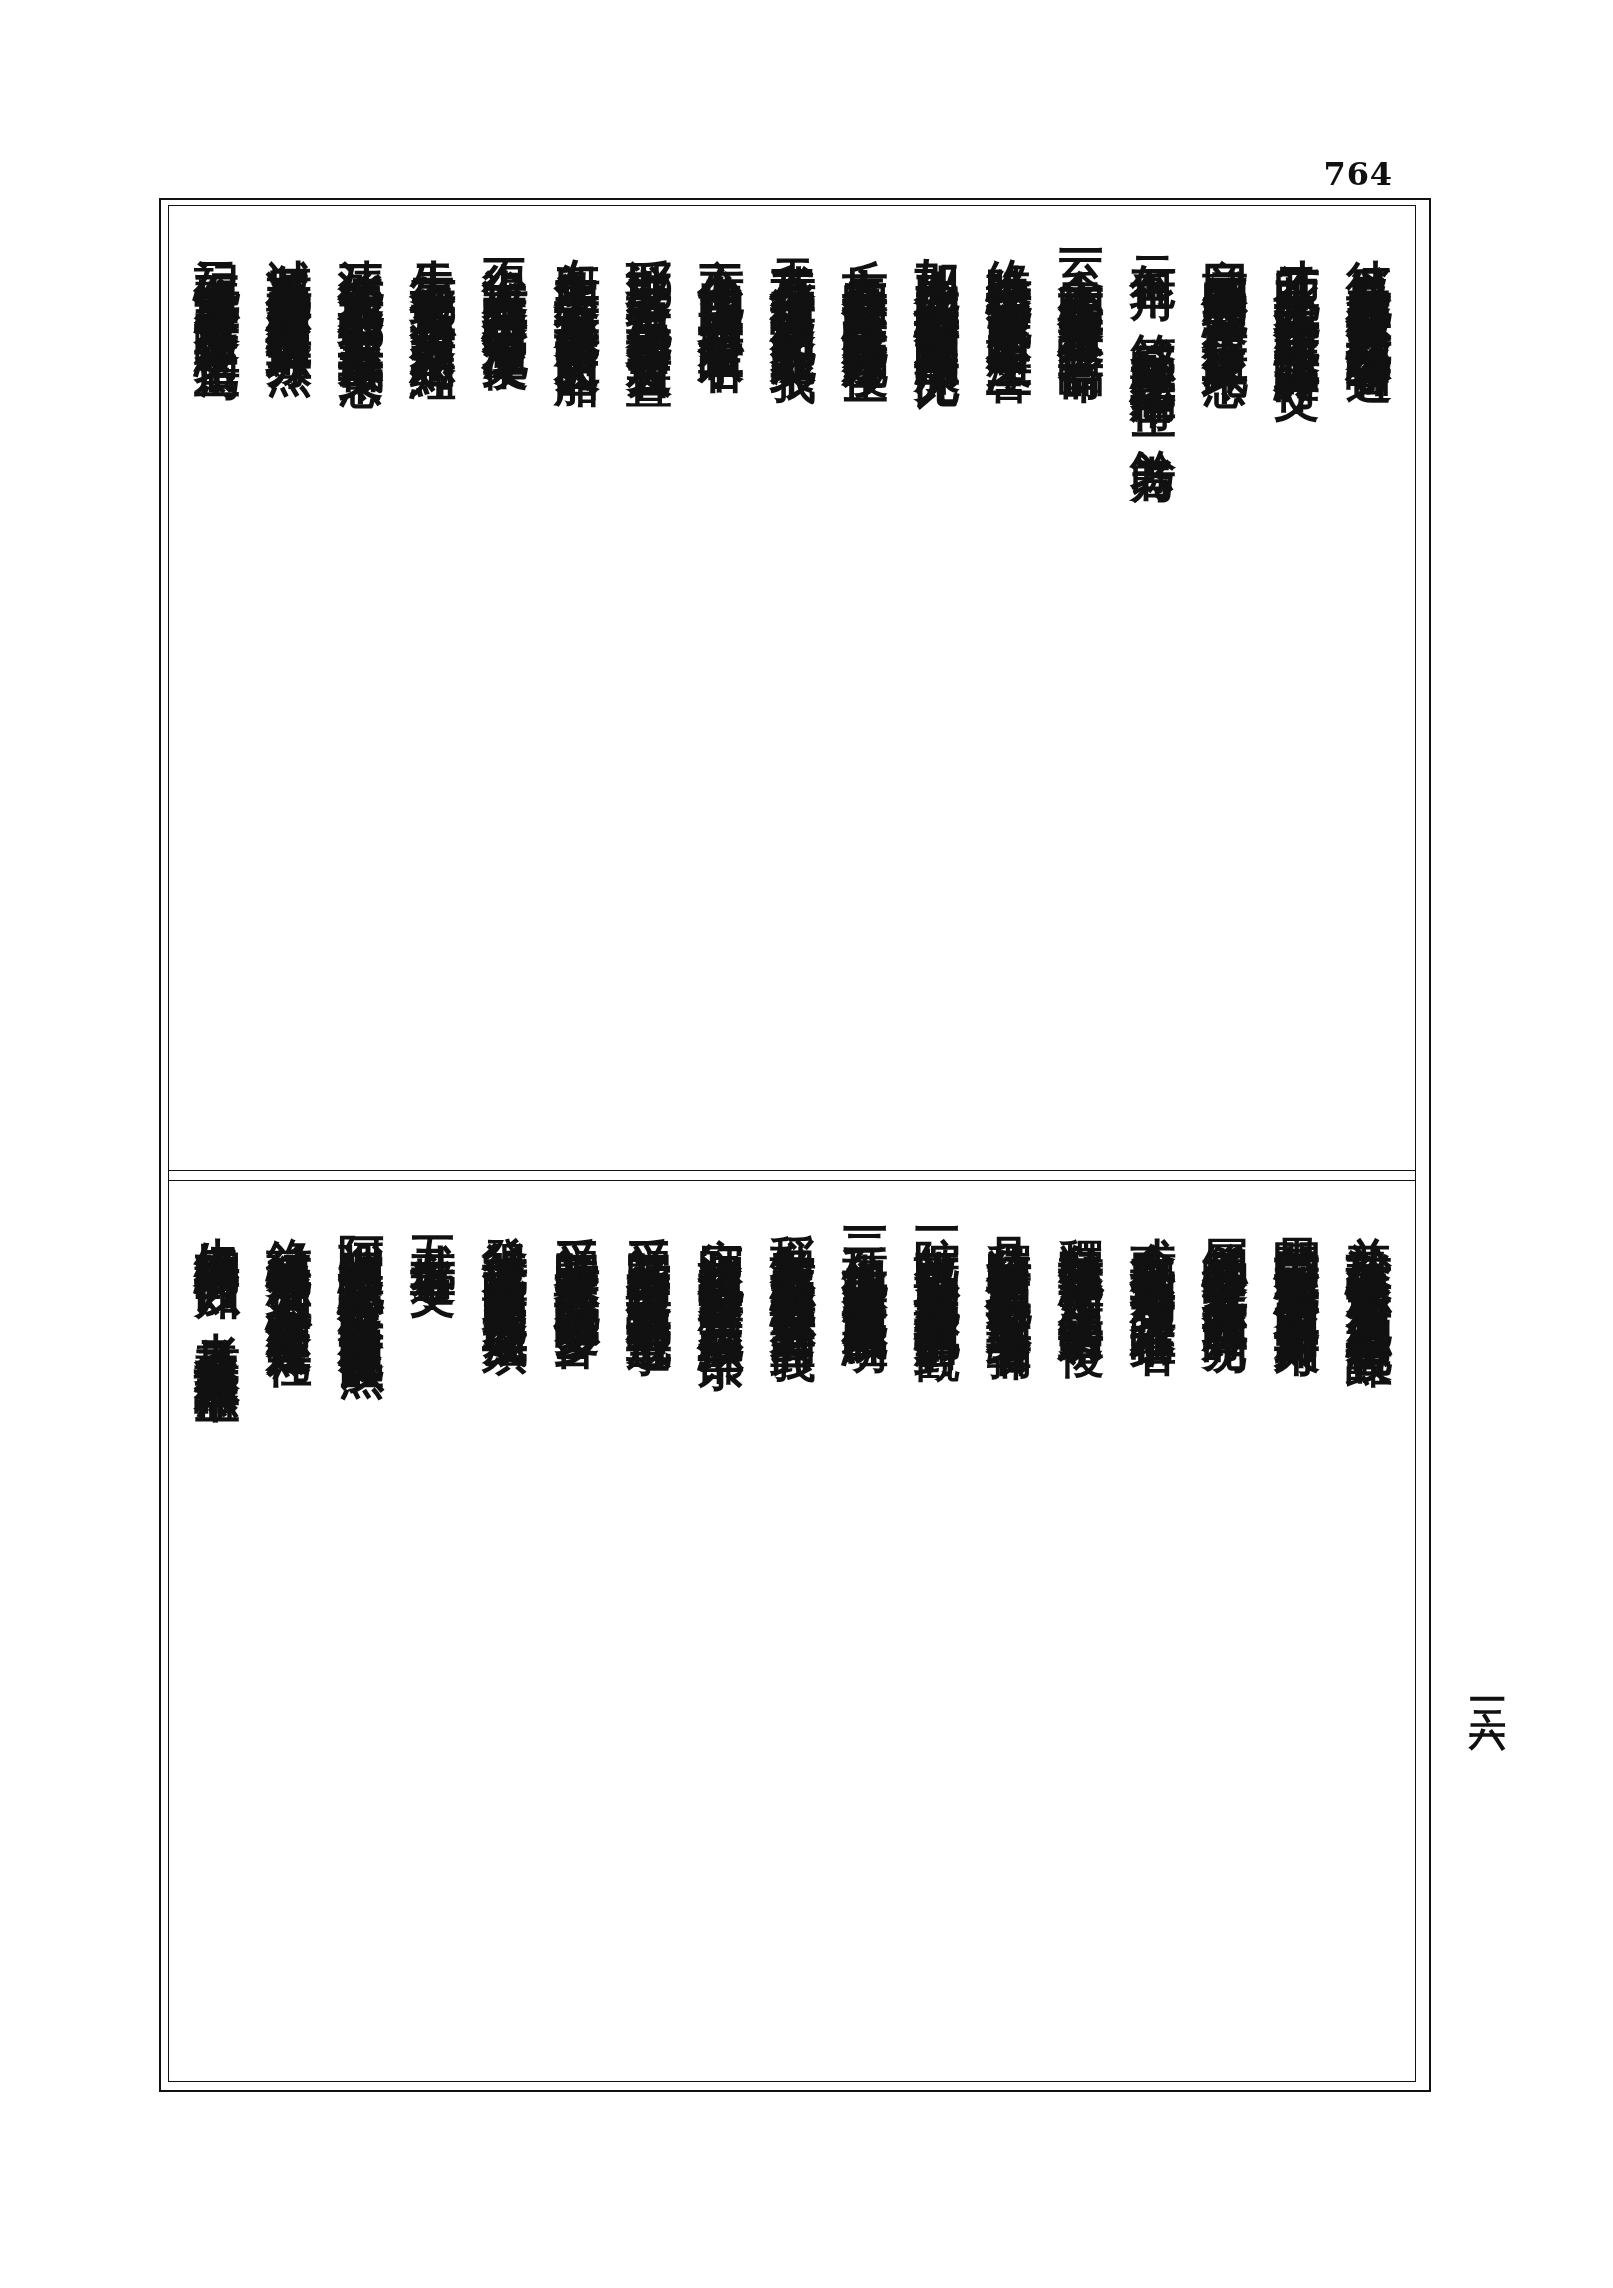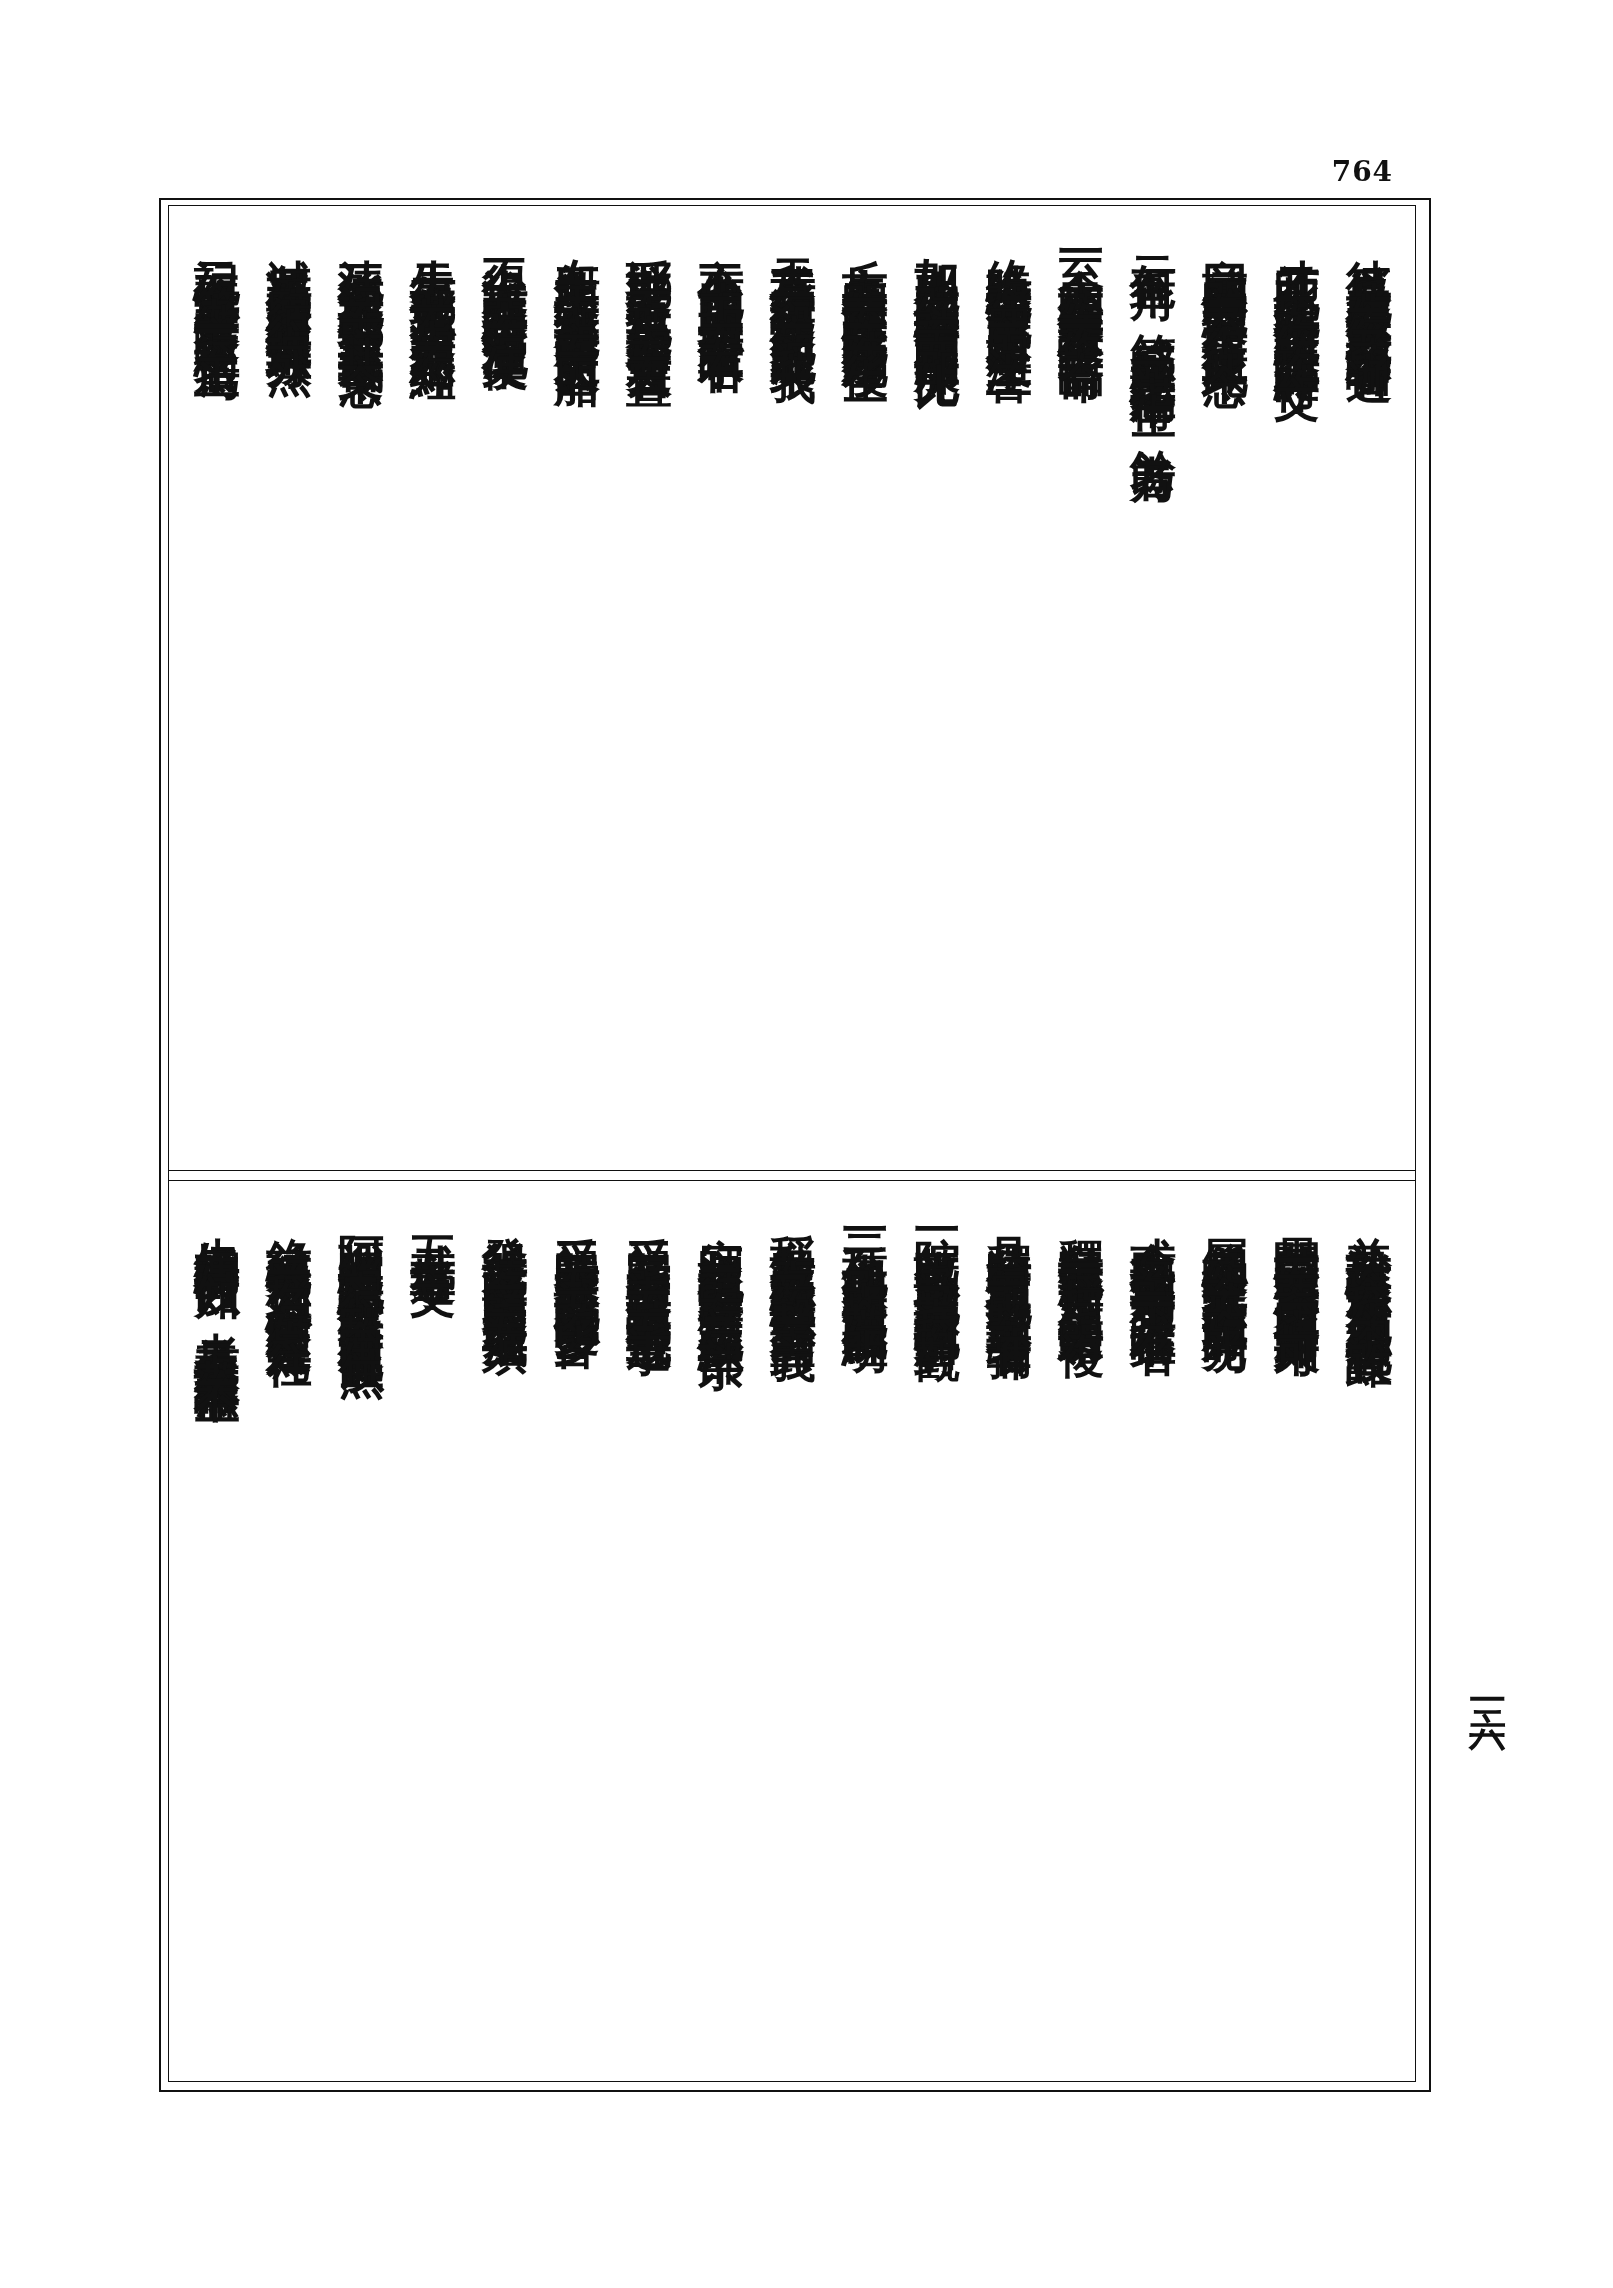--- a/index.html
+++ b/index.html
@@ -1,19 +1,19 @@
 <!DOCTYPE html>
 <html style="font-size:14.8px"><head>
 <meta charset="utf-8">
 <style>
   html, body { margin:0; padding:0; background:#ffffff; }
   body { width:1613px; height:2289px; position:relative; overflow:hidden;
          font-family:"DejaVu Serif", "Liberation Serif", serif; color:#111; }
   .page-number { position:absolute; top:155px; left:1301px; width:92px; text-align:right;
-         font-family:"DejaVu Serif", serif; font-weight:bold; font-size:28px; letter-spacing:0.9px; }
+         font-family:"DejaVu Serif", serif; font-weight:bold; font-size:32px; letter-spacing:0.9px; }
   .frame-outer { position:absolute; left:159px; top:198px; width:1272px; height:1894px;
          border:2.8px solid #111; box-sizing:border-box; }
   .frame-inner { position:absolute; left:168px; top:205px; width:1248px; height:1877px;
          border:1.4px solid #111; box-sizing:border-box; }
   .divider { position:absolute; left:168px; width:1248px; height:0; border-top:1.8px solid #111; }
   .divider.d1 { top:1170px; } .divider.d2 { top:1180px; }
   .section { position:absolute; left:185px; width:1218px; display:flex; flex-direction:row-reverse;
          justify-content:space-between; }
   .section.upper { top:222px; height:932px; }
   .section.lower { top:1200px; height:868px; }

